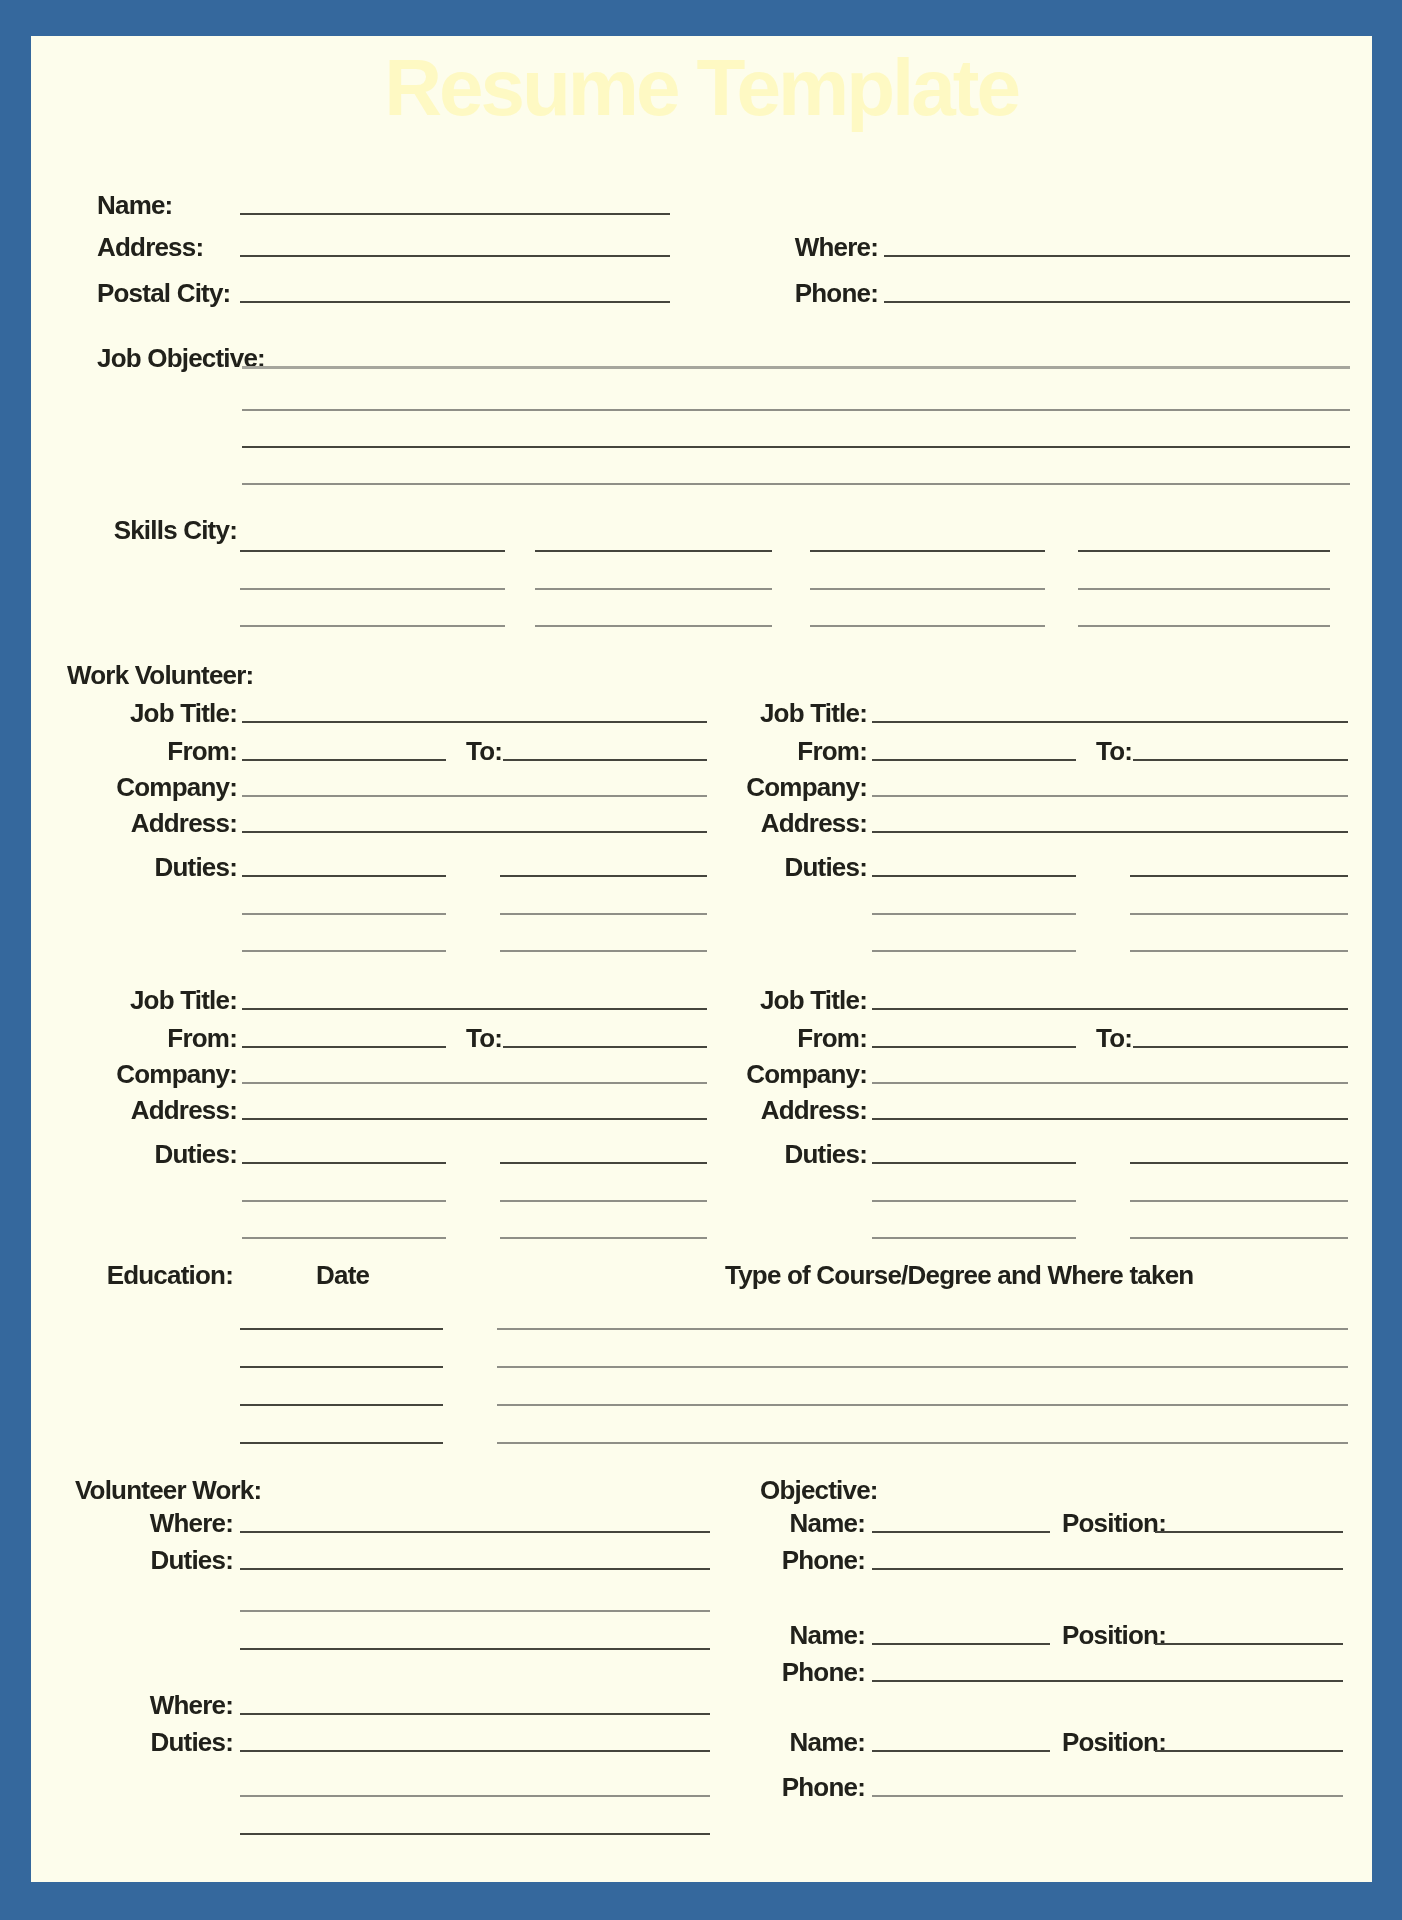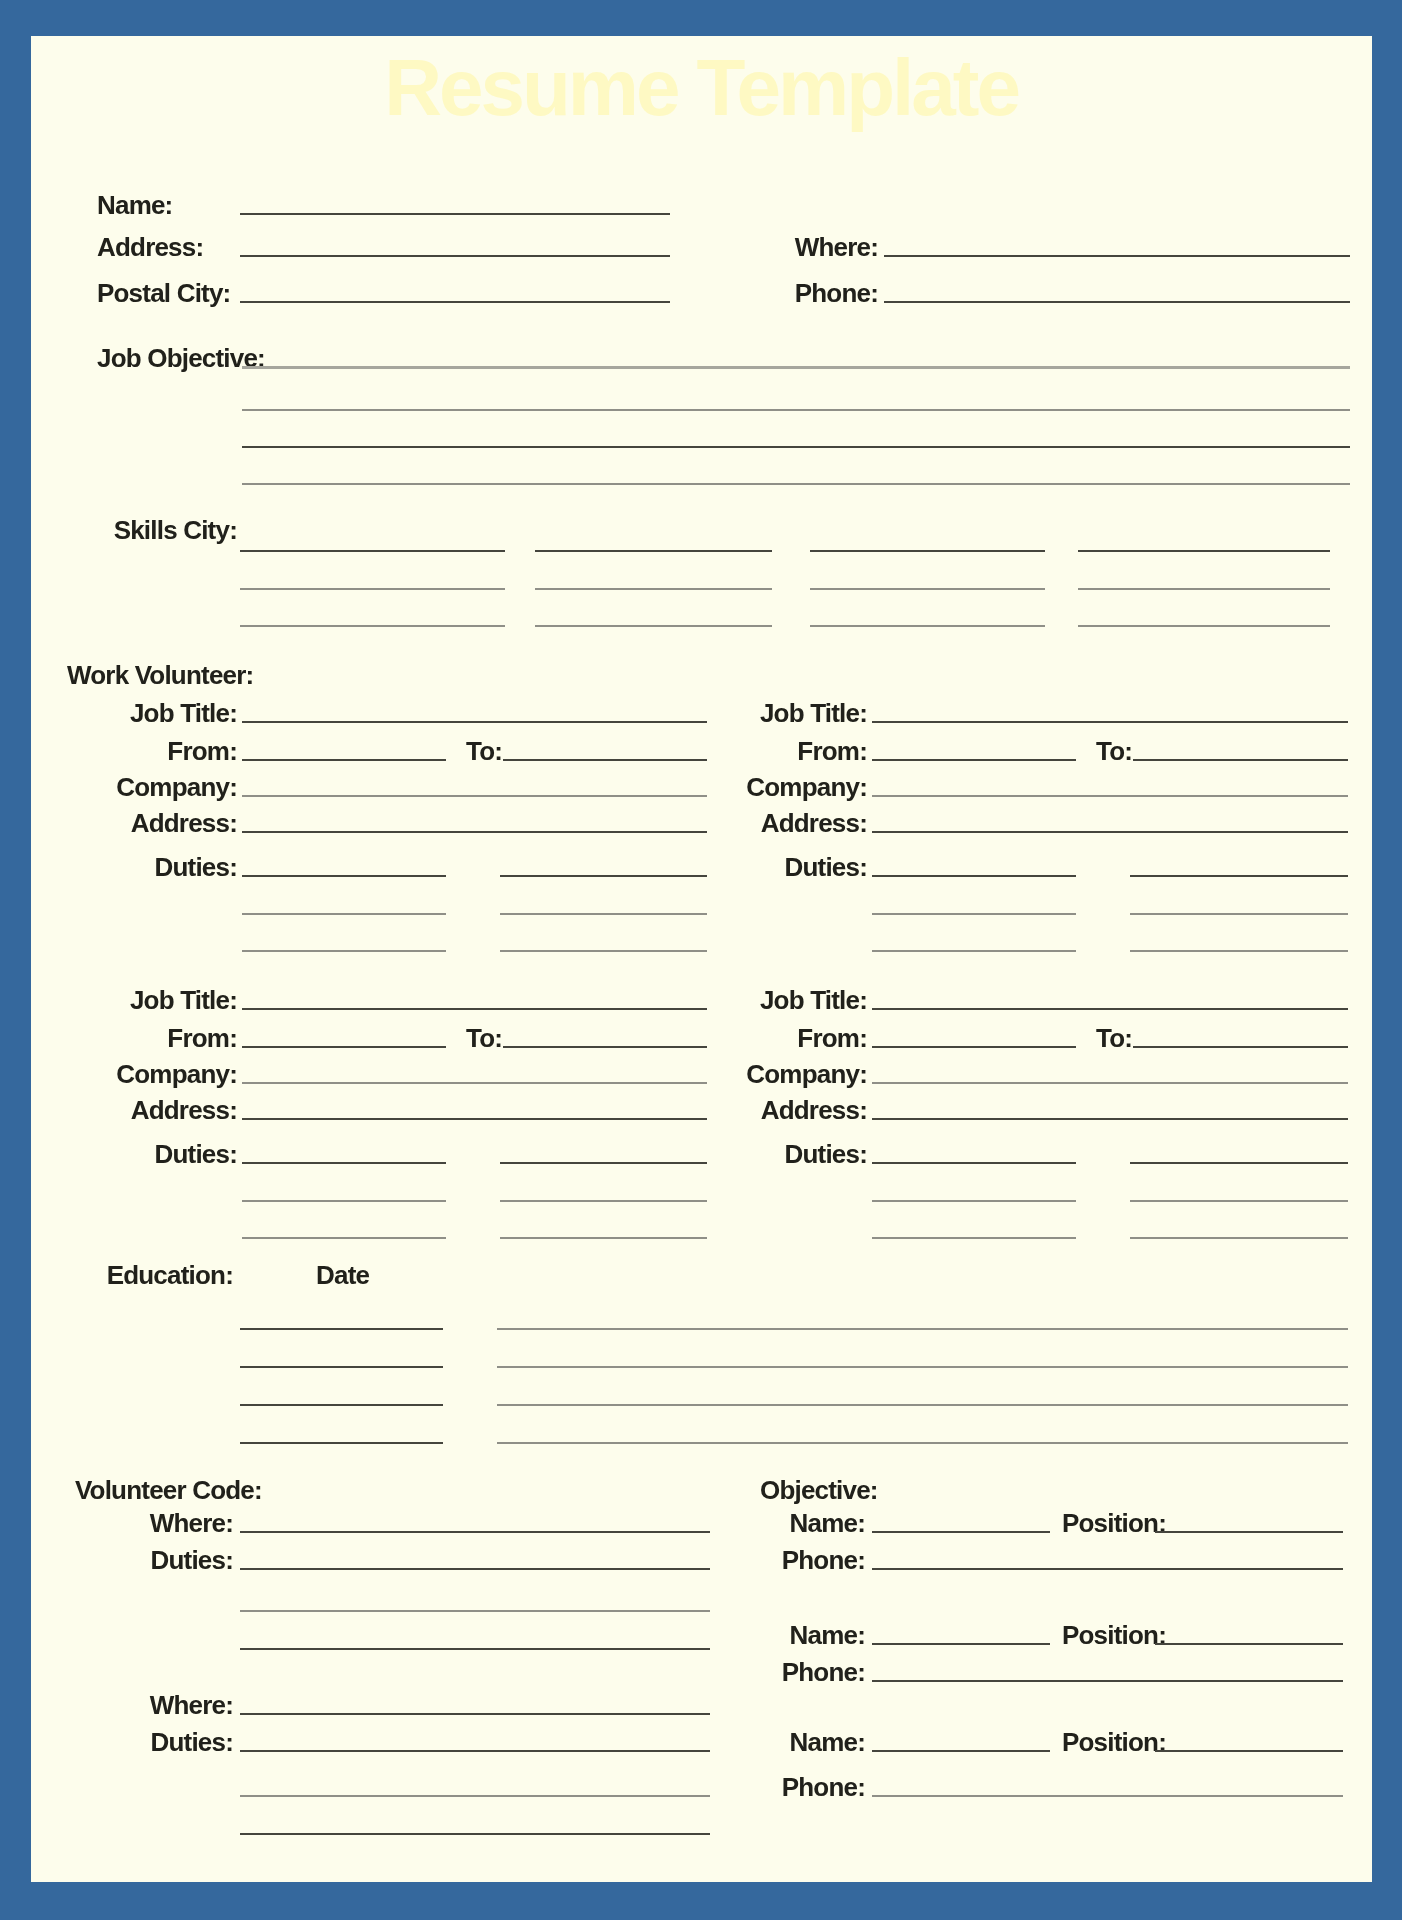--- a/index.html
+++ b/index.html
@@ -145,30 +145,31 @@
     <div class="line ln-d1" style="top:152px"></div>
     <div class="line ln-d2" style="top:152px"></div>
     <div class="line g ln-d1" style="top:190px"></div>
     <div class="line g ln-d2" style="top:190px"></div>
     <div class="line g ln-d1" style="top:227px"></div>
     <div class="line g ln-d2" style="top:227px"></div>
   </div>
 
   <div class="lbl ra" style="left:60px;top:1262px;width:173px">Education:</div>
   <div class="lbl" style="left:316px;top:1262px">Date</div>
+  <div class="lbl" style="left:725px;top:1262px">Type of Course/Degree and Where taken</div>
   <div class="line" style="left:240px;top:1328px;width:203px"></div>
   <div class="line g" style="left:497px;top:1328px;width:851px"></div>
   <div class="line" style="left:240px;top:1366px;width:203px"></div>
   <div class="line g" style="left:497px;top:1366px;width:851px"></div>
   <div class="line" style="left:240px;top:1404px;width:203px"></div>
   <div class="line g" style="left:497px;top:1404px;width:851px"></div>
   <div class="line" style="left:240px;top:1442px;width:203px"></div>
   <div class="line g" style="left:497px;top:1442px;width:851px"></div>
 
-  <div class="lbl" style="left:75px;top:1477px">Volunteer Code:</div>
+  <div class="lbl" style="left:75px;top:1477px">Volunteer Work:</div>
 
   <div class="vb" style="top:1533px">
     <div class="lbl ra" style="top:-23px">Where:</div>
     <div class="line" style="top:-2px"></div>
     <div class="lbl ra" style="top:14px">Duties:</div>
     <div class="line" style="top:35px"></div>
     <div class="line g" style="top:77px"></div>
     <div class="line" style="top:115px"></div>
   </div>
 

